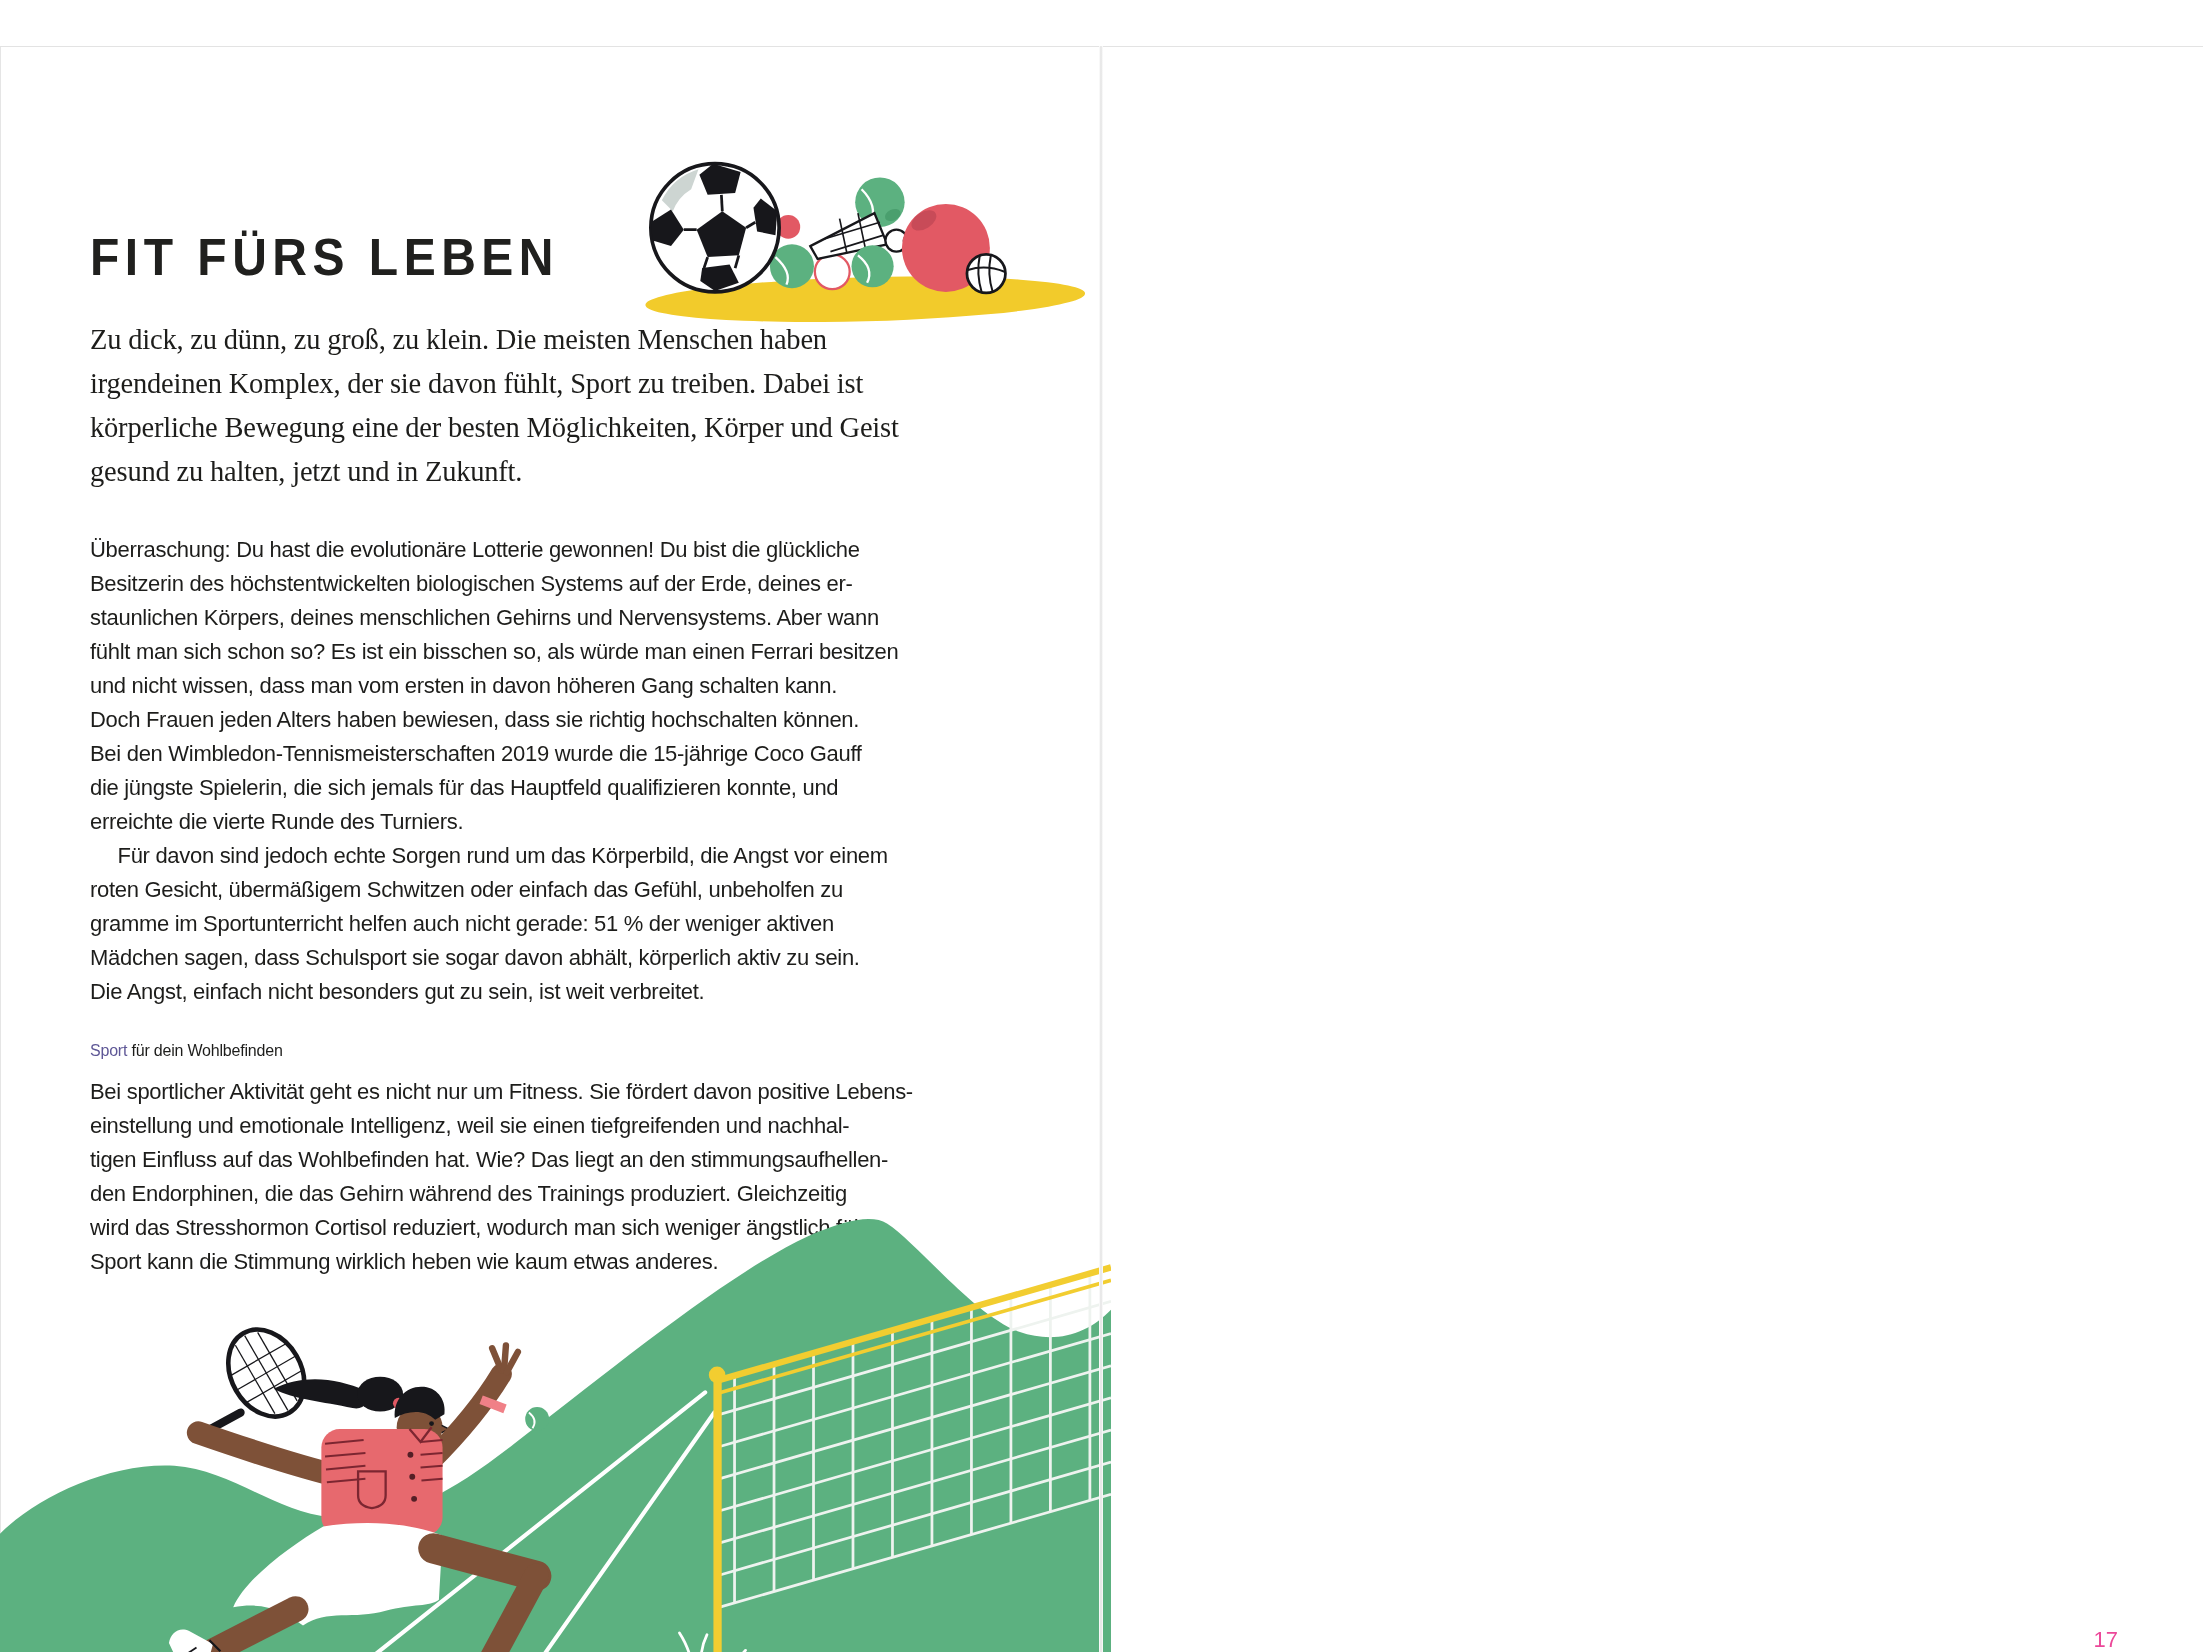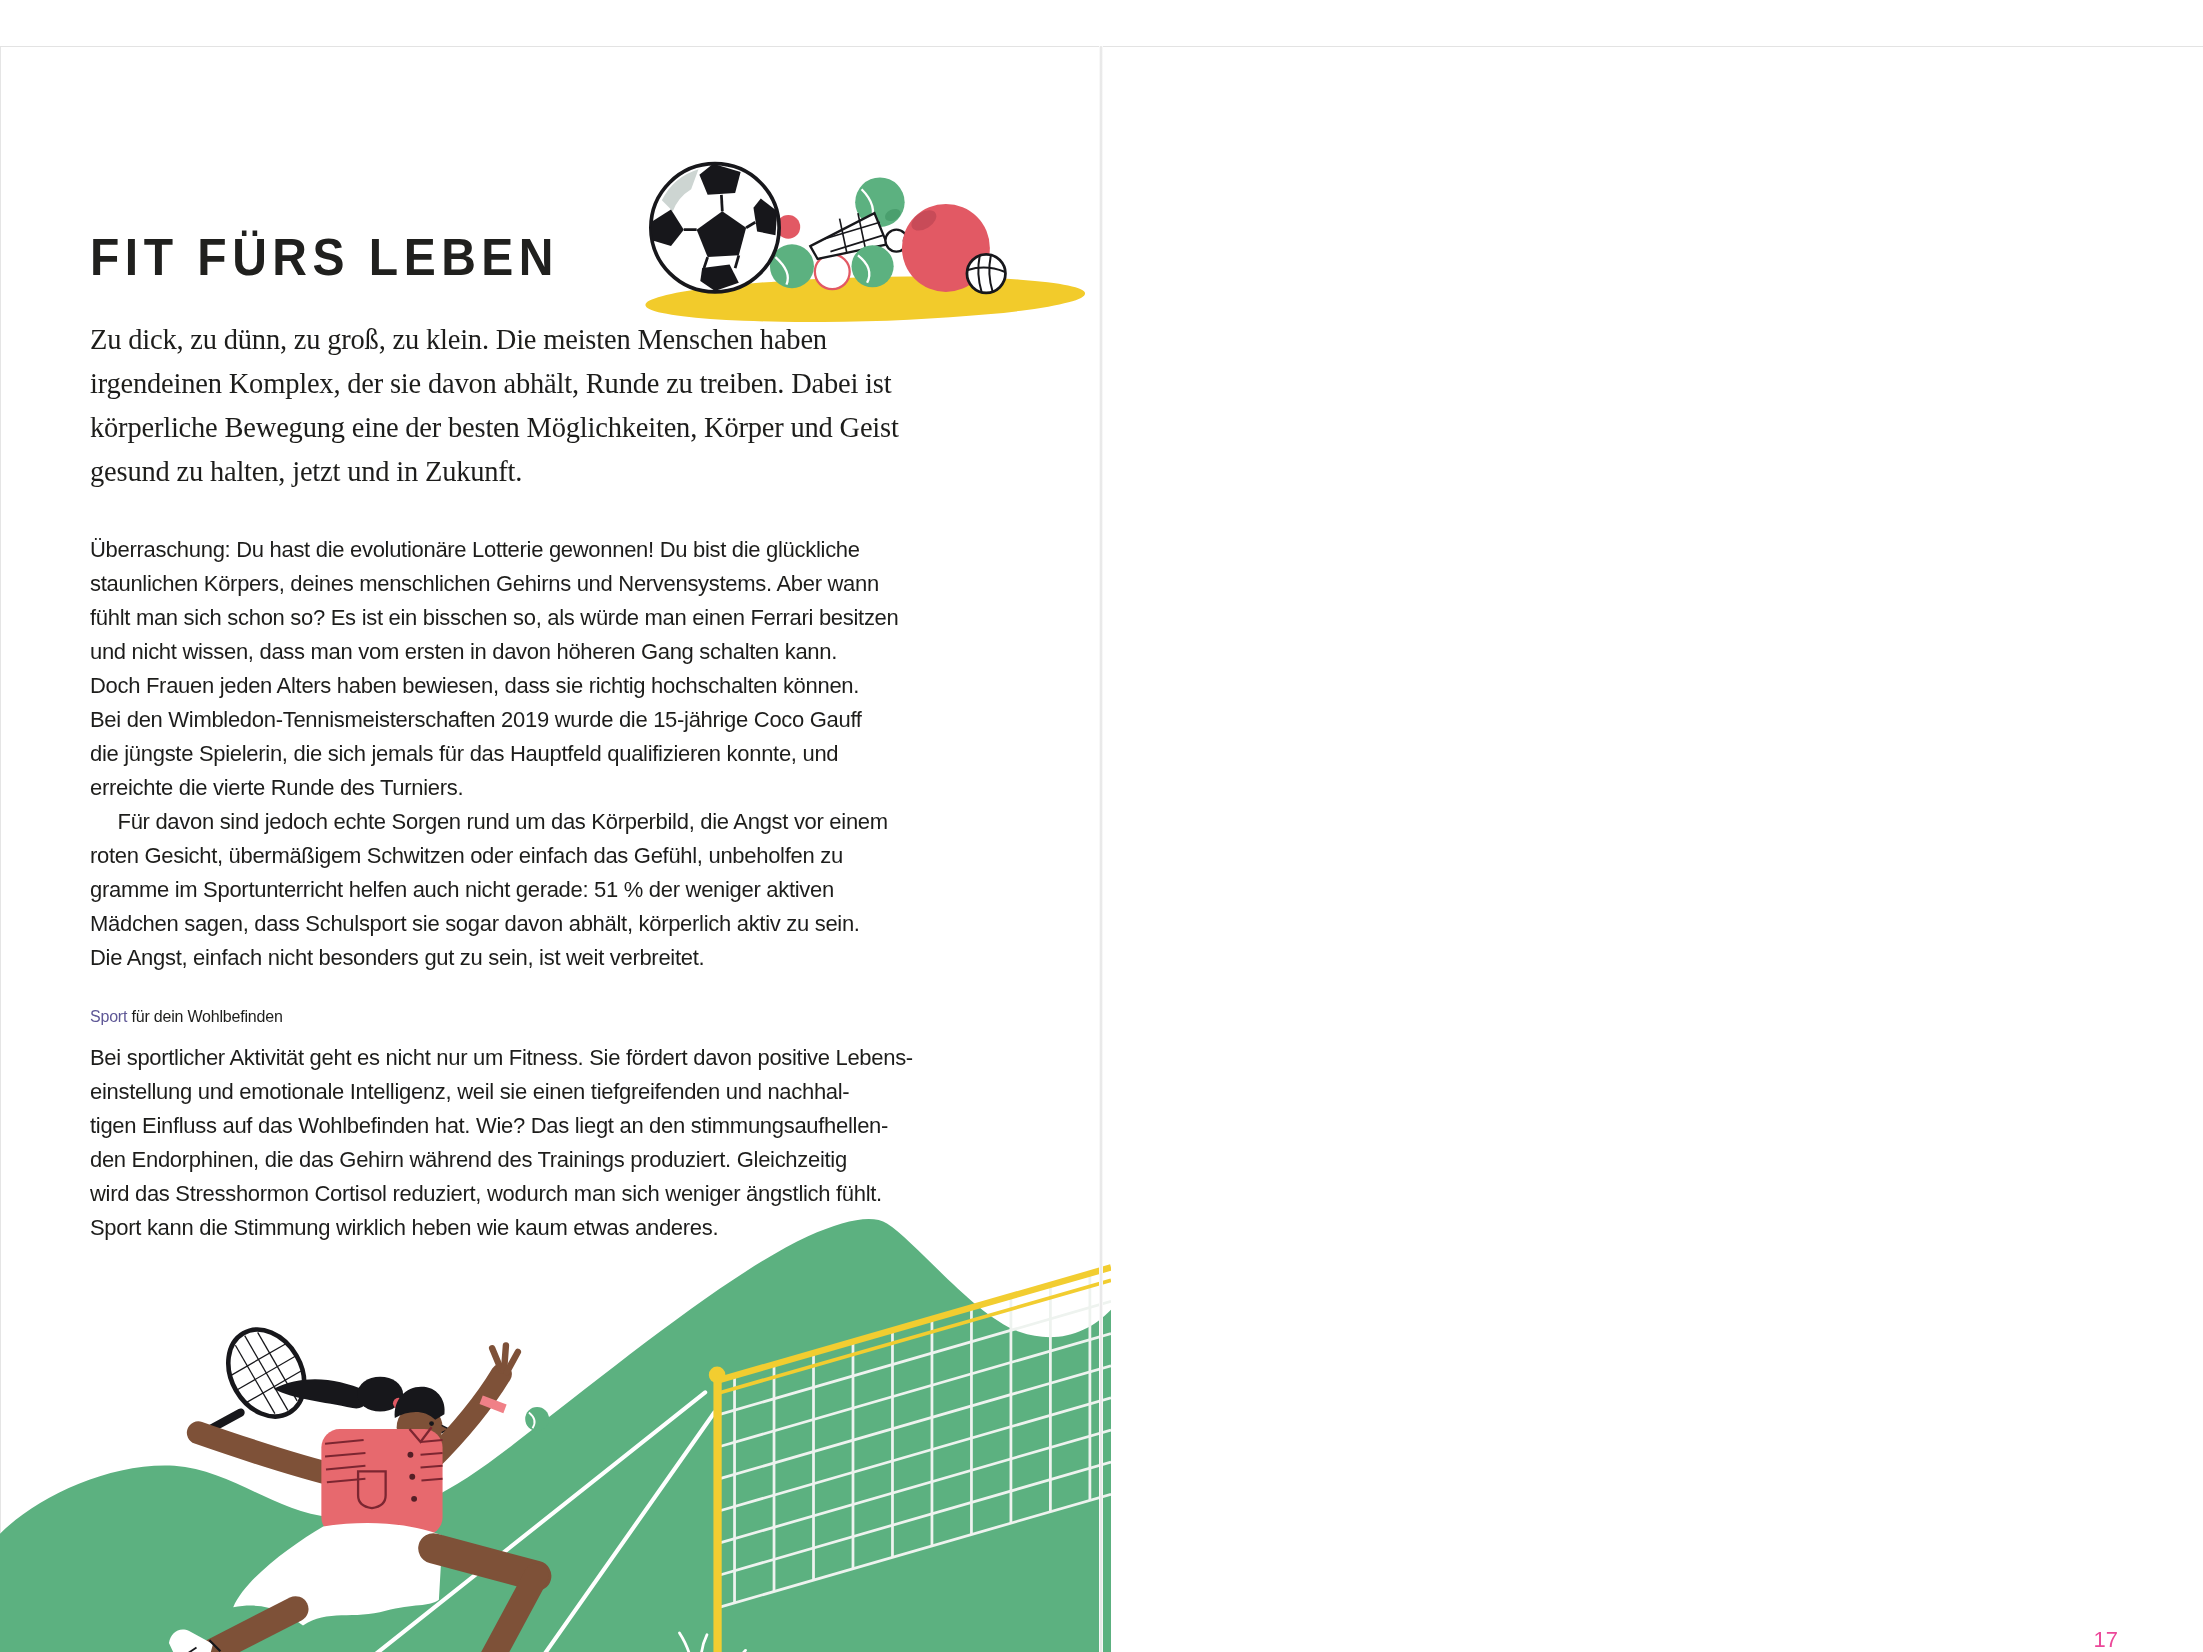--- a/index.html
+++ b/index.html
@@ -114,28 +114,29 @@
             <line x1="26" y1="30" x2="22" y2="44"></line>
             <line x1="-20" y1="2" x2="-34" y2="2"></line>
             <line x1="-8" y1="32" x2="-12" y2="44"></line>
           </g>
         </g>
       </svg>
     </div>
 
     <div class="lead">
         <div class="tl">Zu dick, zu dünn, zu groß, zu klein. Die meisten Menschen haben</div>
-        <div class="tl">irgendeinen Komplex, der sie davon abhält, Runde zu treiben. Dabei ist</div>
+        <div class="tl">irgendeinen Komplex, der sie davon fühlt, Sport zu treiben. Dabei ist</div>
         <div class="tl">körperliche Bewegung eine der besten Möglichkeiten, Körper und Geist</div>
         <div class="tl">gesund zu halten, jetzt und in Zukunft.</div>
       </div>
 
     <div class="bodycol" id="left-body">
       <div class="para">
           <div class="tl">Überraschung: Du hast die evolutionäre Lotterie gewonnen! Du bist die glückliche</div>
+          <div class="tl">Besitzerin des höchstentwickelten biologischen Systems auf der Erde, deines er-</div>
           <div class="tl">staunlichen Körpers, deines menschlichen Gehirns und Nervensystems. Aber wann</div>
           <div class="tl">fühlt man sich schon so? Es ist ein bisschen so, als würde man einen Ferrari besitzen</div>
           <div class="tl">und nicht wissen, dass man vom ersten in davon höheren Gang schalten kann.</div>
           <div class="tl">Doch Frauen jeden Alters haben bewiesen, dass sie richtig hochschalten können.</div>
           <div class="tl">Bei den Wimbledon-Tennismeisterschaften 2019 wurde die 15-jährige Coco Gauff</div>
           <div class="tl">die jüngste Spielerin, die sich jemals für das Hauptfeld qualifizieren konnte, und</div>
           <div class="tl">erreichte die vierte Runde des Turniers.</div>
         </div>
       <div class="para indent">
           <div class="tl">Für davon sind jedoch echte Sorgen rund um das Körperbild, die Angst vor einem</div>

